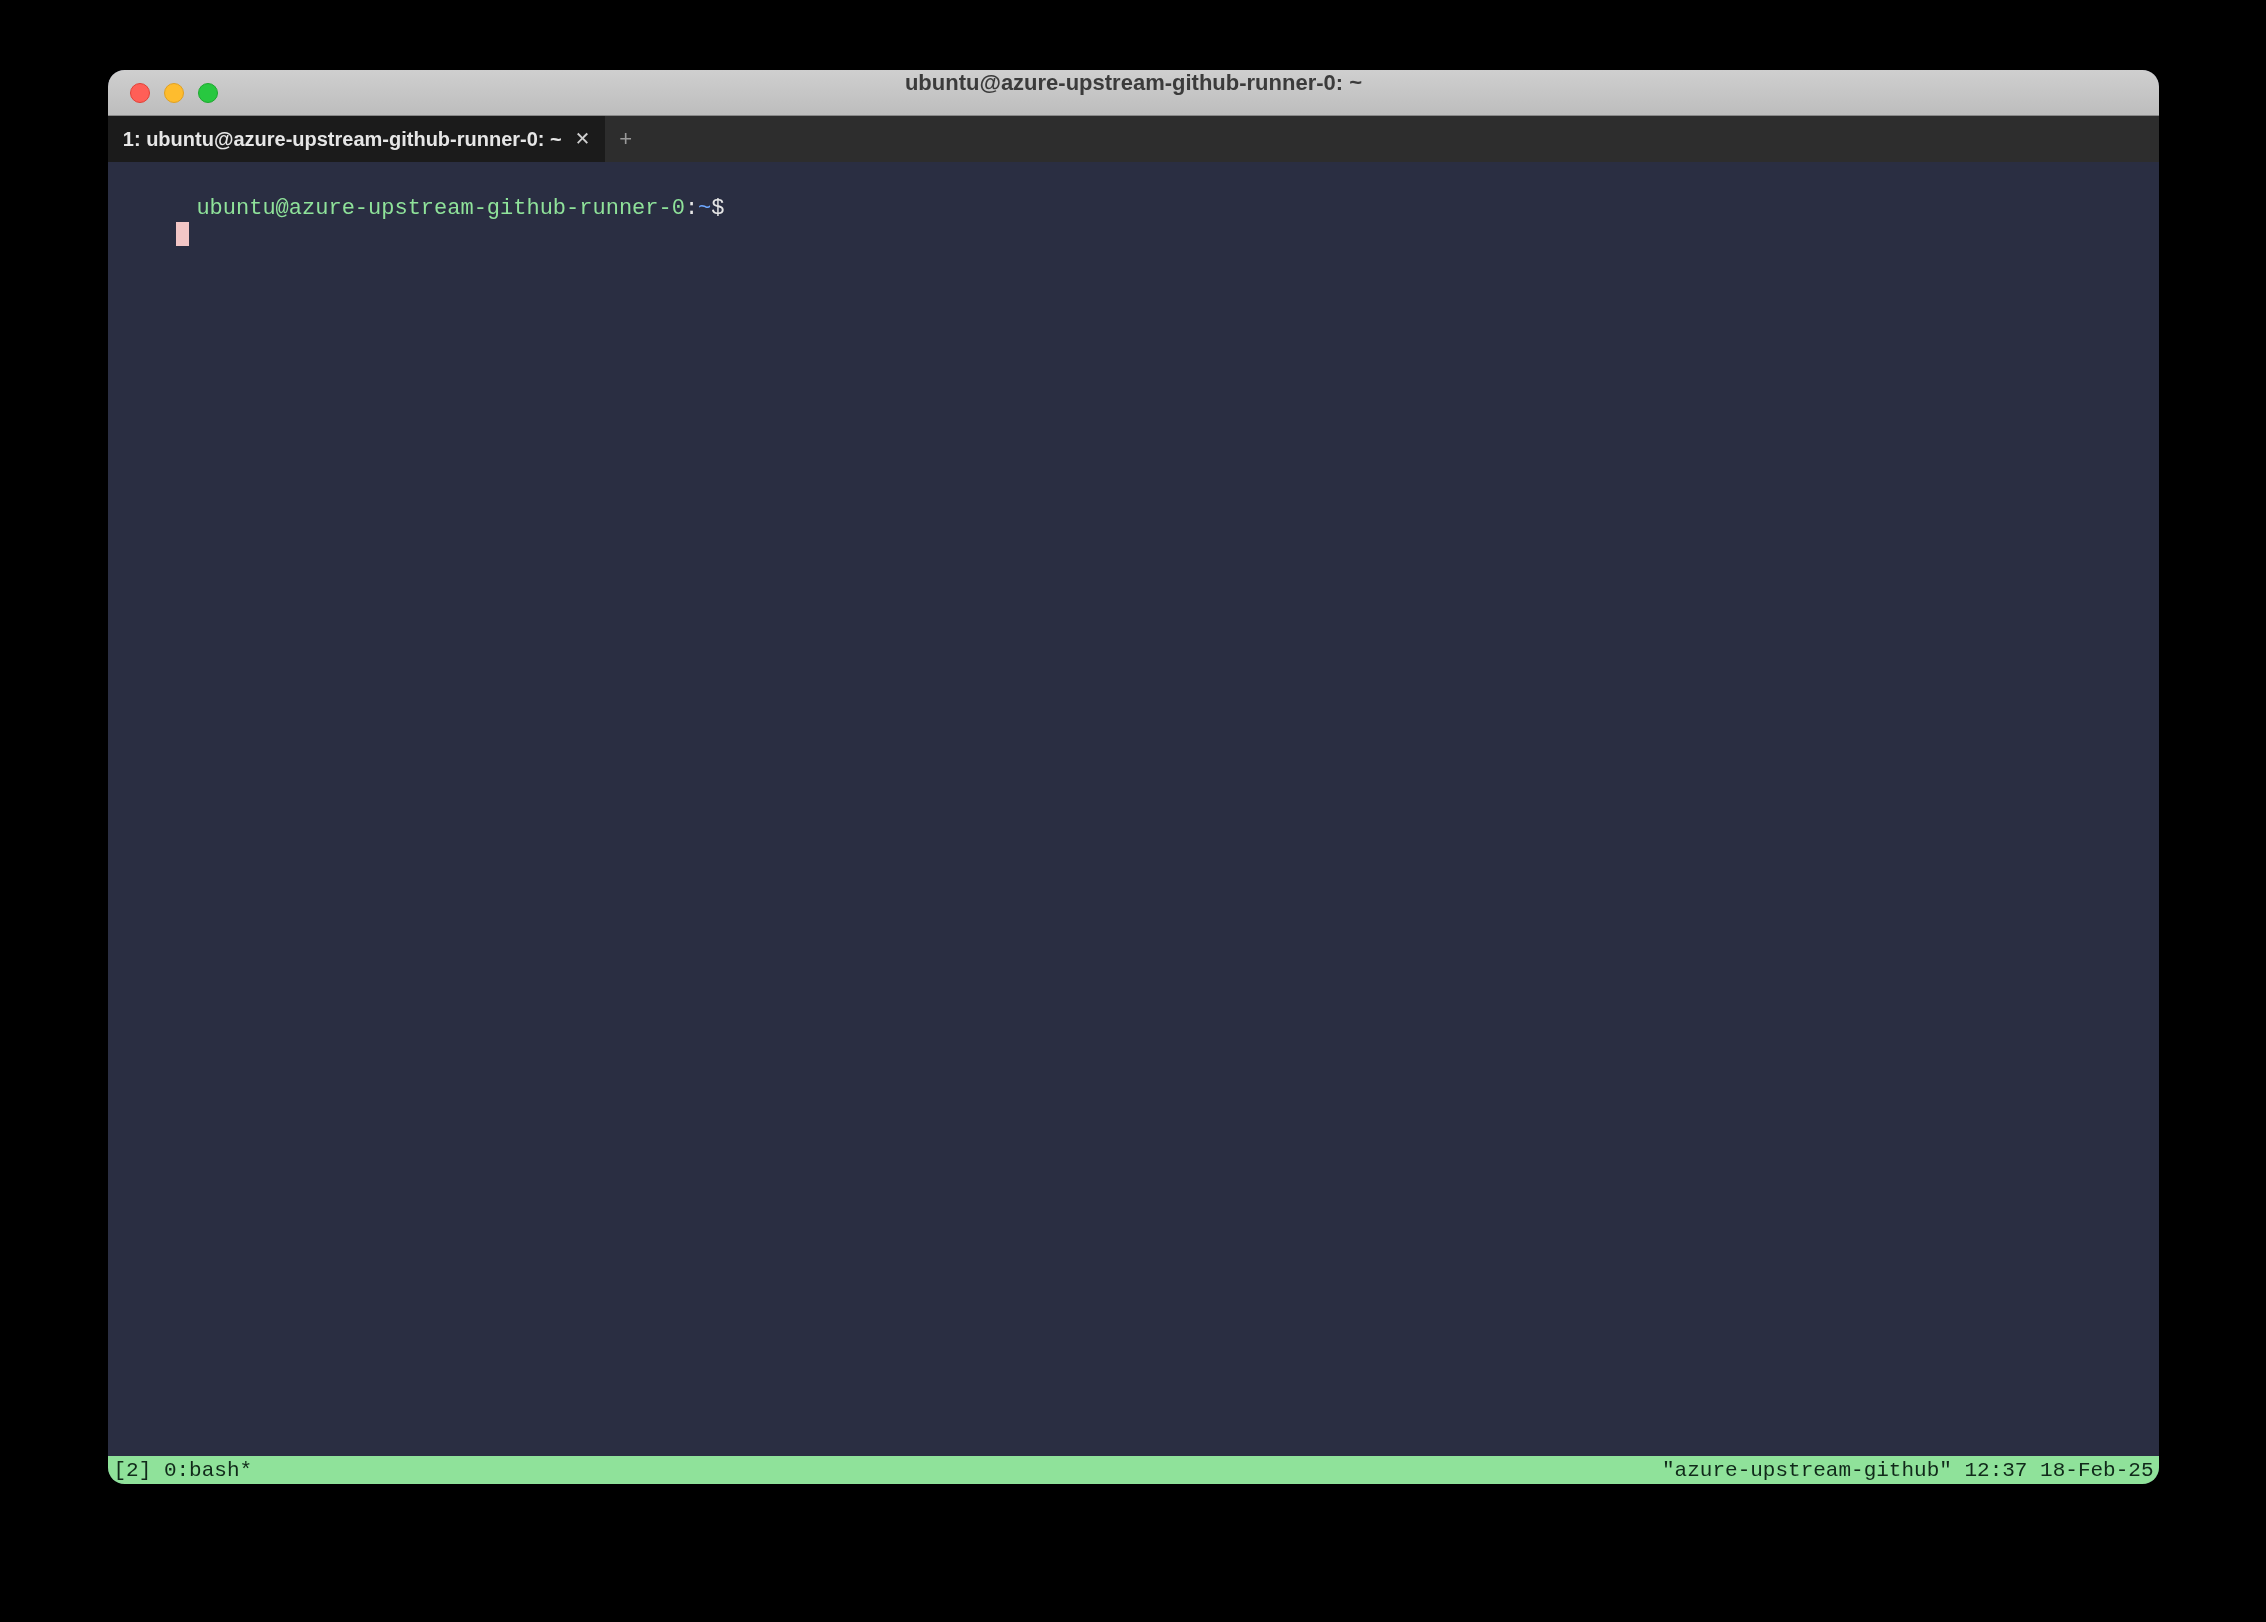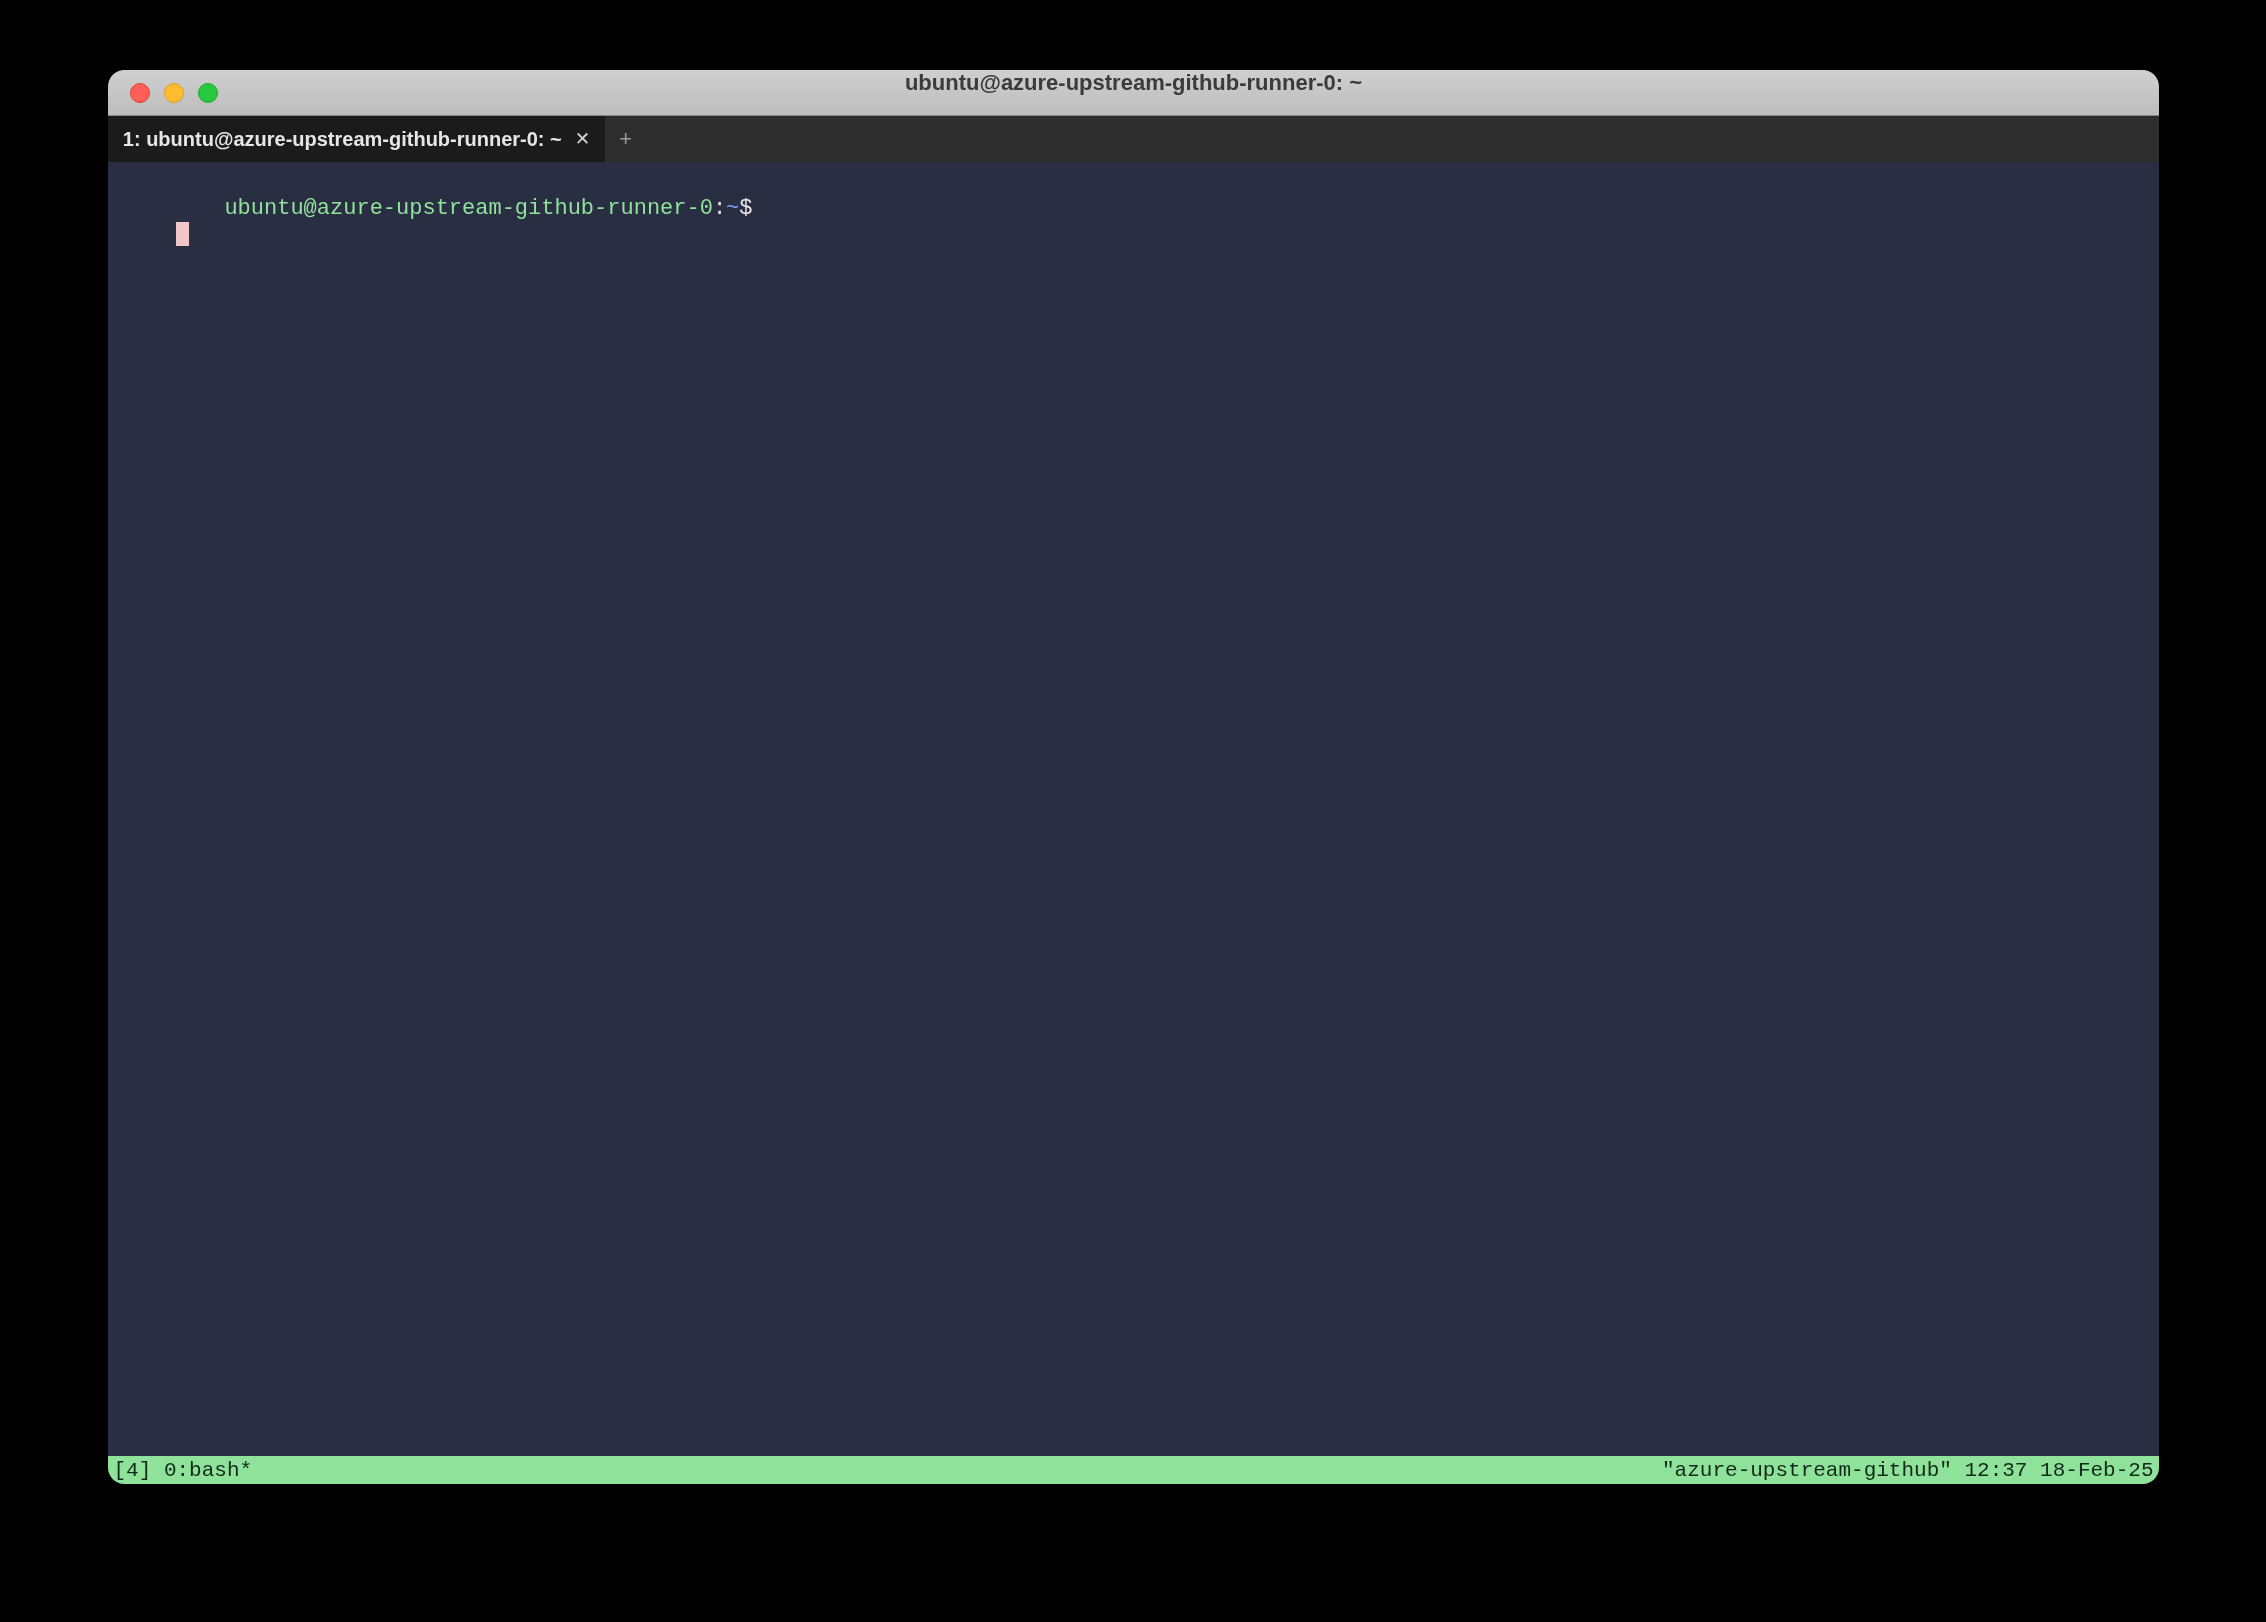--- a/index.html
+++ b/index.html
@@ -97,21 +97,21 @@
       flex: 1;
       background: #2a2e42;
       padding: 9.2px 9.2px 0 9.2px;
       font-size: 22px;
       position: relative;
     }
     .prompt-line {
       display: inline;
       white-space: pre;
     }
-    .prompt-host { color: #8fe29a; margin-left: 28px; }
+    .prompt-host { color: #8fe29a; }
     .prompt-colon { color: #e6e6e6; }
     .prompt-path { color: #6fa8ff; }
     .prompt-dollar { color: #e6e6e6; }
     .cursor {
       display: inline-block;
       width: 13px;
       height: 24px;
       background: #f2c6c6;
       vertical-align: text-bottom;
       margin-left: 5.5px;
@@ -155,18 +155,18 @@
     </div>
   </div>
 
   <div class="terminal-body">
     <span class="prompt-line">
       <span class="prompt-host">ubuntu@azure-upstream-github-runner-0</span><span class="prompt-colon">:</span><span class="prompt-path">~</span><span class="prompt-dollar">$</span>
     </span><span class="cursor"></span>
   </div>
 
   <div class="statusbar">
-    <span class="left">[4] 0:bash*</span>
+    <span class="left">[2] 0:bash*</span>
     <span class="right">"azure-upstream-github" 12:37 18-Feb-25</span>
   </div>
 
 </div>
 
 
 </body></html>

